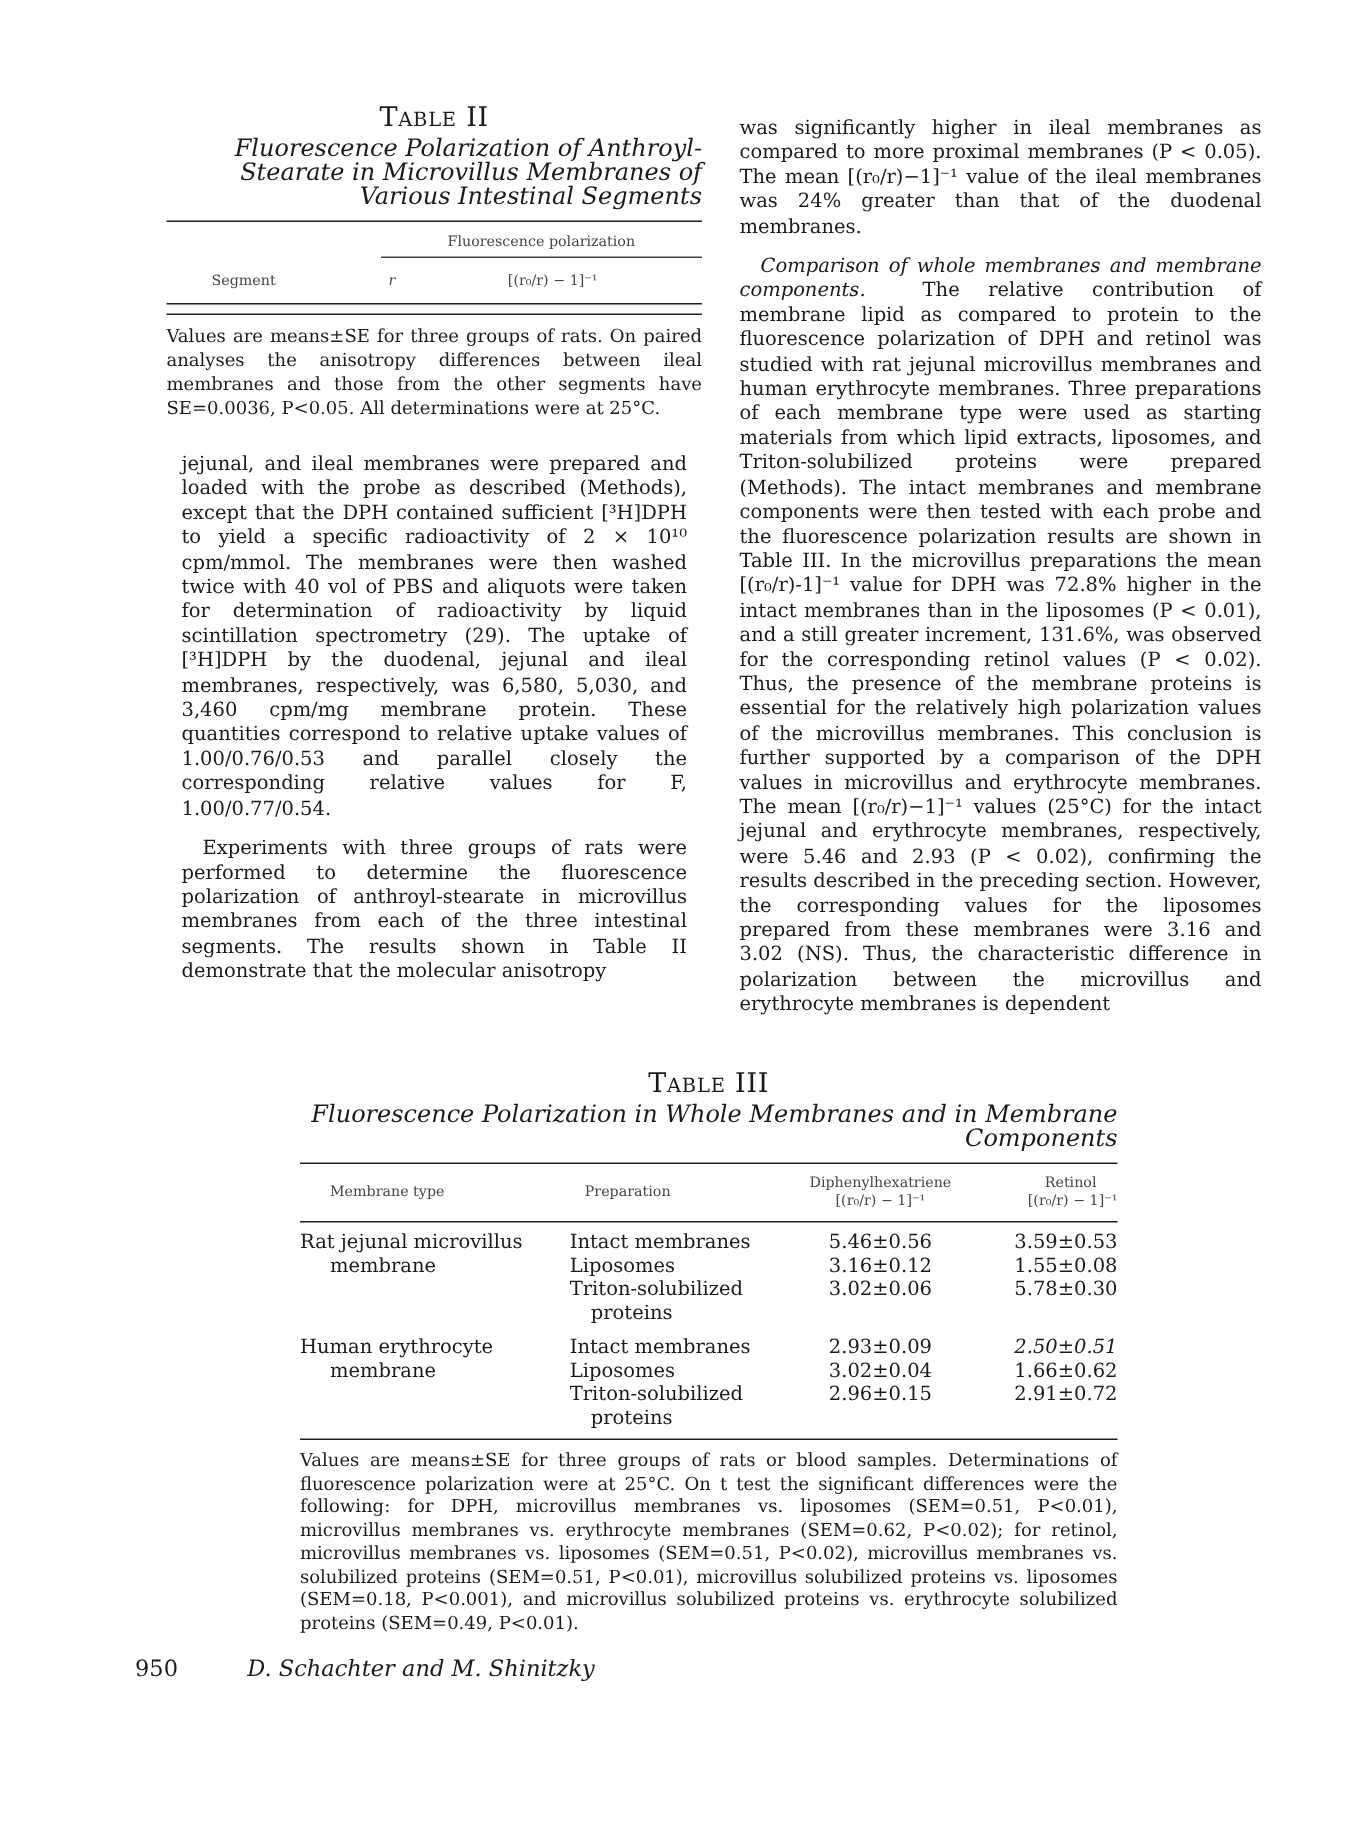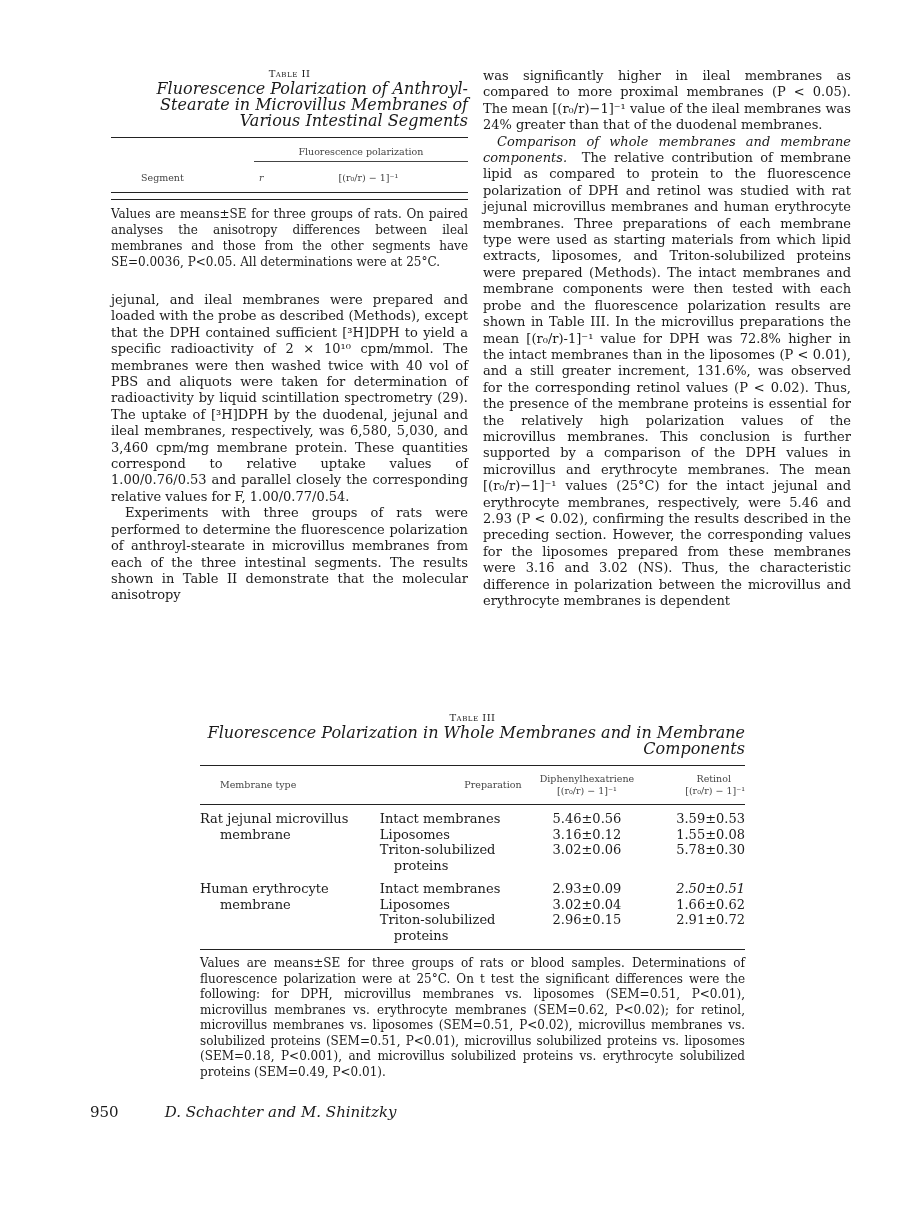--- a/index.html
+++ b/index.html
@@ -4,30 +4,30 @@
 <style>
   html, body { margin: 0; padding: 0; background: #ffffff; }
   body {
     width: 898px; height: 1228px; position: relative; overflow: hidden;
     font-family: "DejaVu Serif", "Liberation Serif", serif;
     color: #1a1a1a;
   }
   .col { position: absolute; }
   .left { left: 111px; top: 68px; width: 357px; }
   .right { left: 483px; top: 68px; width: 368px; }
-  .tbl-title { text-align: center; font-size: 10px; letter-spacing: 0.5px; margin: 0 0 2px 0; font-variant: small-caps; }
+  .tbl-title { text-align: center; font-size: 18px; letter-spacing: 0.5px; margin: 0 0 2px 0; font-variant: small-caps; }
   .tbl-caption { text-align: right; font-style: italic; font-size: 16px; line-height: 16px; margin: 0 0 8px 0; }
   .rule-thick { border-top: 1.5px solid #222; }
   .rule-thin { border-top: 1px solid #444; }
   table { border-collapse: collapse; width: 100%; }
   .t2 th { font-weight: normal; font-size: 9.5px; color: #444; padding: 0; }
   .t2 td { font-size: 13px; line-height: 15px; padding: 0; }
   .note { font-size: 12px; line-height: 16px; text-align: justify; margin-top: 6px; }
   .body-text { font-size: 13px; line-height: 16.4px; text-align: justify; hyphens: none; }
-  .body-text p { margin: 0; }
+  .body-text p { margin: 10px; }
   .indent { text-indent: 14px; }
   .t3-wrap { position: absolute; left: 200px; top: 712px; width: 545px; }
   .t3 th { font-weight: normal; font-size: 9.5px; color: #444; padding: 0; line-height: 12px; }
   .t3 td { font-size: 13px; line-height: 15.5px; padding: 0; vertical-align: top; }
   .footer { position: absolute; left: 90px; top: 1103px; font-size: 15px; }
   .footer .pg { display: inline-block; width: 70px; }
   .footer .auth { font-style: italic; }
 </style>
 </head>
 <body>
@@ -72,21 +72,21 @@
 </div>
 
 <div class="t3-wrap">
   <div class="tbl-title">Table III</div>
   <div class="tbl-caption">Fluorescence Polarization in Whole Membranes and in Membrane Components</div>
   <div class="rule-thick"></div>
   <table class="t3">
     <tbody>
         <tr style="height:38px">
       <th style="width:33%; text-align:left; padding-left:20px;">Membrane type</th>
-      <th style="width:26%; text-align:right; padding-left:10px;">Preparation</th>
+      <th style="width:26%; text-align:left; padding-left:10px;">Preparation</th>
       <th style="width:24%; text-align:center;">
         <div>Diphenylhexatriene</div>
         <div>[(r₀/r) − 1]⁻¹</div>
       </th>
       <th style="text-align:right;">
         <div style="padding-right:14px;">Retinol</div>
         <div>[(r₀/r) − 1]⁻¹</div>
       </th>
     </tr>
   </tbody>

